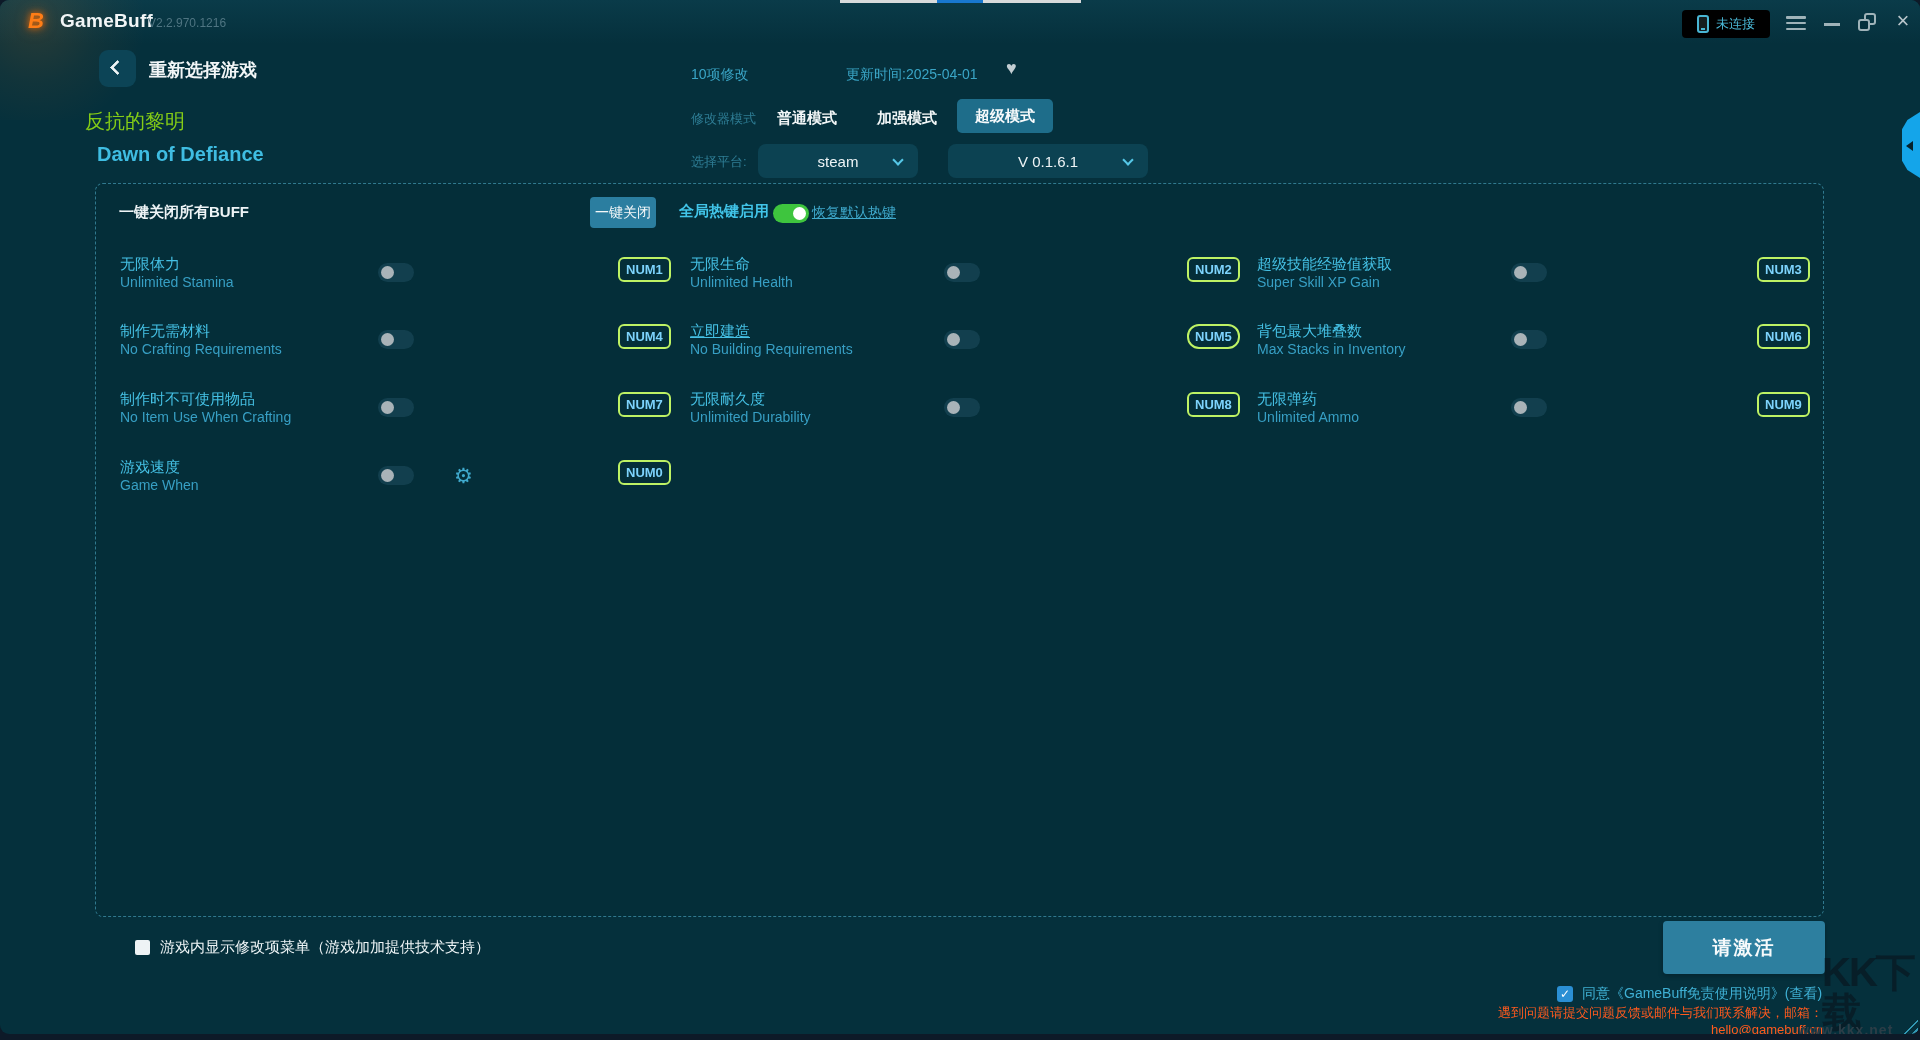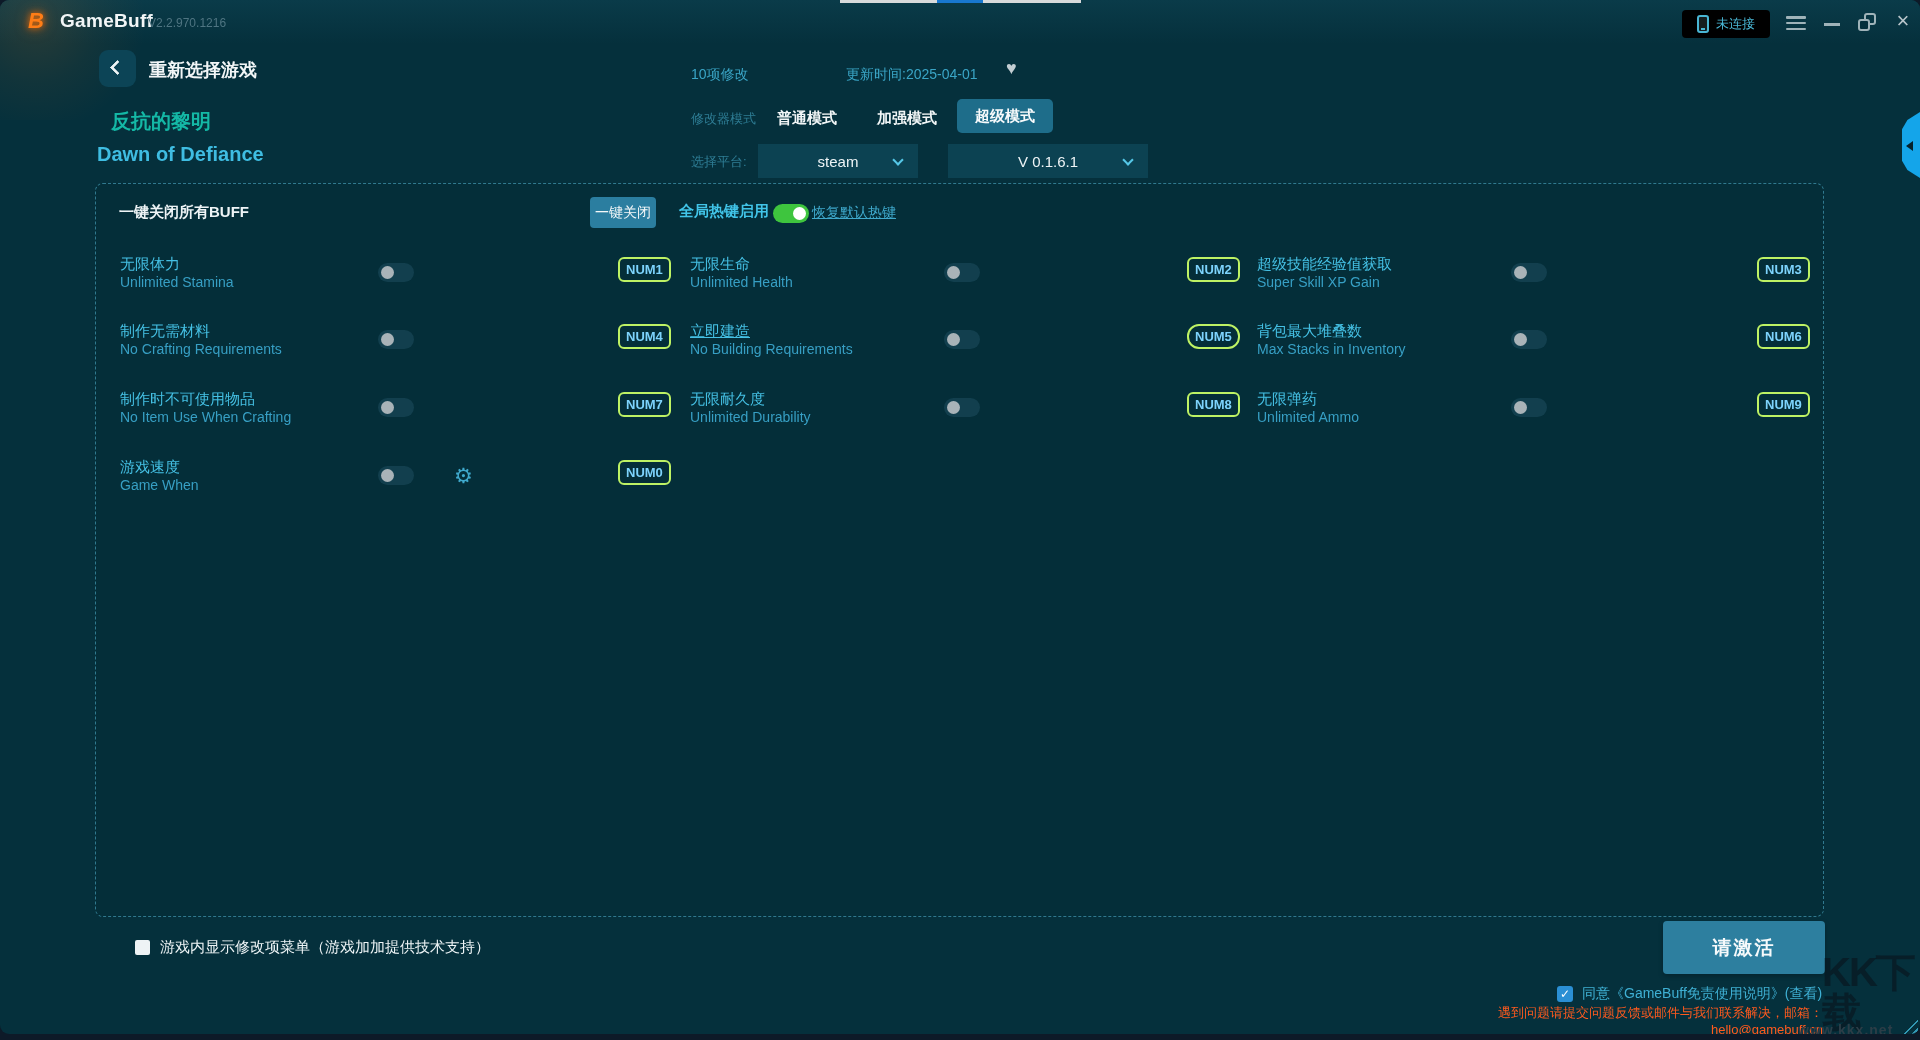--- a/index.html
+++ b/index.html
@@ -47,34 +47,34 @@
 
   
   .back-btn { left:99px; top:50px; width:37px; height:37px; background:#0c4456; border-radius:9px; cursor:pointer; }
   .back-btn .chev { position:absolute; left:13px; top:12px; width:11px; height:11px;
     border-left:3px solid #eef4f6; border-bottom:3px solid #eef4f6; transform:rotate(45deg); border-radius:1px; }
   .nav-title { left:149px; top:58px; font-size:18px; font-weight:bold; color:#f2f6f7; }
   .mods-count { left:691px; top:66px; font-size:14px; color:#3aa5c6; }
   .updated { left:846px; top:66px; font-size:14px; color:#3aa5c6; }
   .heart { left:1006px; top:58px; font-size:18px; color:#c3ced3; cursor:pointer; }
 
-  .game-cn { left:111px; top:108px; font-size:20px; font-weight:bold; color:#14b8a6; }
+  .game-cn { left:85px; top:108px; font-size:20px; font-weight:normal; color:#84cc16; }
   .game-en { left:97px; top:143px; font-size:20px; font-weight:bold; color:#3fbde2; }
 
   
   .mode-label { left:691px; top:110px; font-size:13px; color:#2e7d95; }
   .mode-opt { top:109px; font-size:15px; font-weight:bold; color:#f2f6f7; cursor:pointer; }
   .mode-opt.o0 { left:777px;text-align:right; }
   .mode-opt.o1 { left:877px; }
   .mode-sel { left:957px; top:99px; width:96px; height:34px; background:#1e6d8a; border-radius:5px;
     display:flex; align-items:center; justify-content:center;
     font-size:15px; font-weight:bold; color:#f8fbfc; cursor:pointer; }
 
   .plat-label { left:691px; top:153px; font-size:13px; color:#2e7d95; }
-  .dropdown { height:34px; top:144px; background:#0c4252; border-radius:0; cursor:pointer;
+  .dropdown { height:34px; top:144px; background:#0c4252; border-radius:8px; cursor:pointer;
     display:flex; align-items:center; justify-content:center;
     font-size:15px; color:#eef4f6; }
   .dd-steam { left:758px; width:160px; }
   .dd-ver { left:948px; width:200px; }
   .dd-chev { position:absolute; right:16px; top:12px; width:8px; height:8px;
     border-right:2px solid #56c8e8; border-bottom:2px solid #56c8e8; transform:rotate(45deg); }
 
   
   .panel { left:95px; top:183px; width:1729px; height:734px;
     border:1px dashed rgba(84,185,214,.55); border-radius:8px; background:rgba(0,10,14,.05); }

